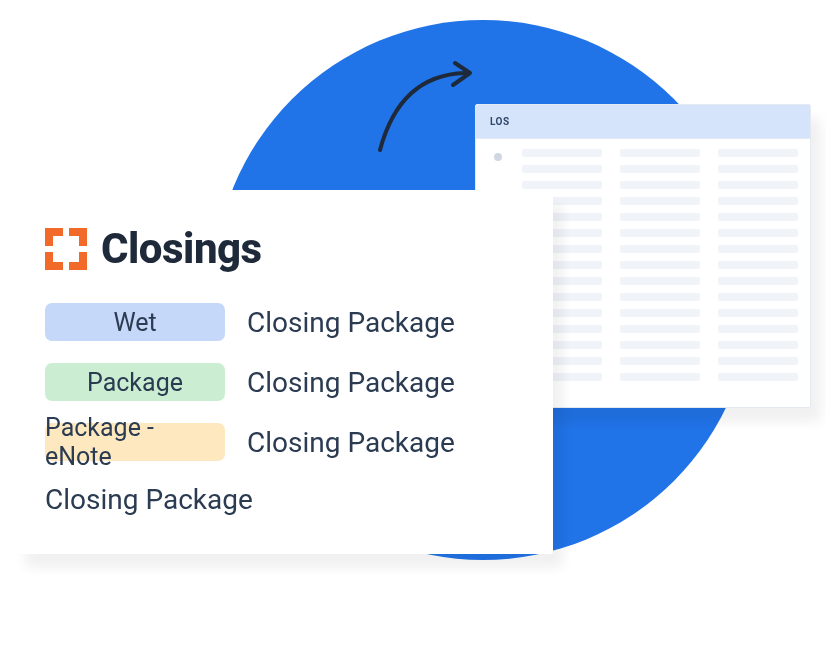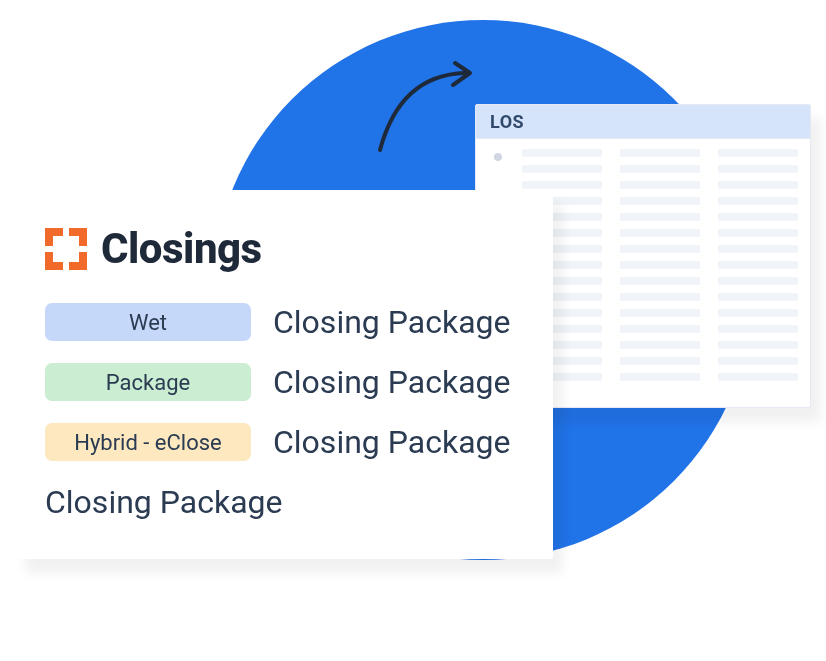--- a/index.html
+++ b/index.html
@@ -47,21 +47,21 @@
   }
   .los-header {
     height: 34px;
     background: #d6e4fb;
     border-bottom: 1px solid #e5eaf2;
     display: flex;
     align-items: center;
     padding: 0 14px;
   }
   .los-header span {
-    font-size: 18px;
+    font-size: 10px;
     font-weight: 700;
     color: #31496b;
     letter-spacing: 0.5px;
   }
   .los-body {
     display: flex;
     height: calc(100% - 34px);
     padding: 10px 12px;
     gap: 14px;
   }
@@ -126,32 +126,32 @@
     display: flex;
     flex-direction: column;
     gap: 22px;
   }
   .closing-row {
     display: flex;
     align-items: center;
     gap: 22px;
   }
   .closing-tag {
-    width: 206px;
+    width: 180px;
     height: 38px;
     border-radius: 7px;
     display: flex;
     align-items: center;
     justify-content: center;
-    font-size: 22px;
+    font-size: 25px;
     color: #2a3b52;
     font-weight: 400;
   }
   .closing-label {
-    font-size: 32px;
+    font-size: 28px;
     color: #2a3b52;
   }
 </style>
 </head>
 <body>
 
 <div class="stage">
 
   <div class="circle"></div>
 
@@ -241,21 +241,21 @@
     <div class="closing-list">
       <div class="closing-row">
         <div class="closing-tag" style="background:#c6d8f9">Wet</div>
         <div class="closing-label">Closing Package</div>
       </div>
       <div class="closing-row">
         <div class="closing-tag" style="background:#cbeed2">Package</div>
         <div class="closing-label">Closing Package</div>
       </div>
       <div class="closing-row">
-        <div class="closing-tag" style="background:#fde8bf">Hybrid - eClose</div>
+        <div class="closing-tag" style="background:#fde8bf">Package - eNote</div>
         <div class="closing-label">Closing Package</div>
       </div>
       <div class="closing-row">
         <div class="closing-label">Closing Package</div>
       </div>
     </div>
   </div>
 
 </div>
 

